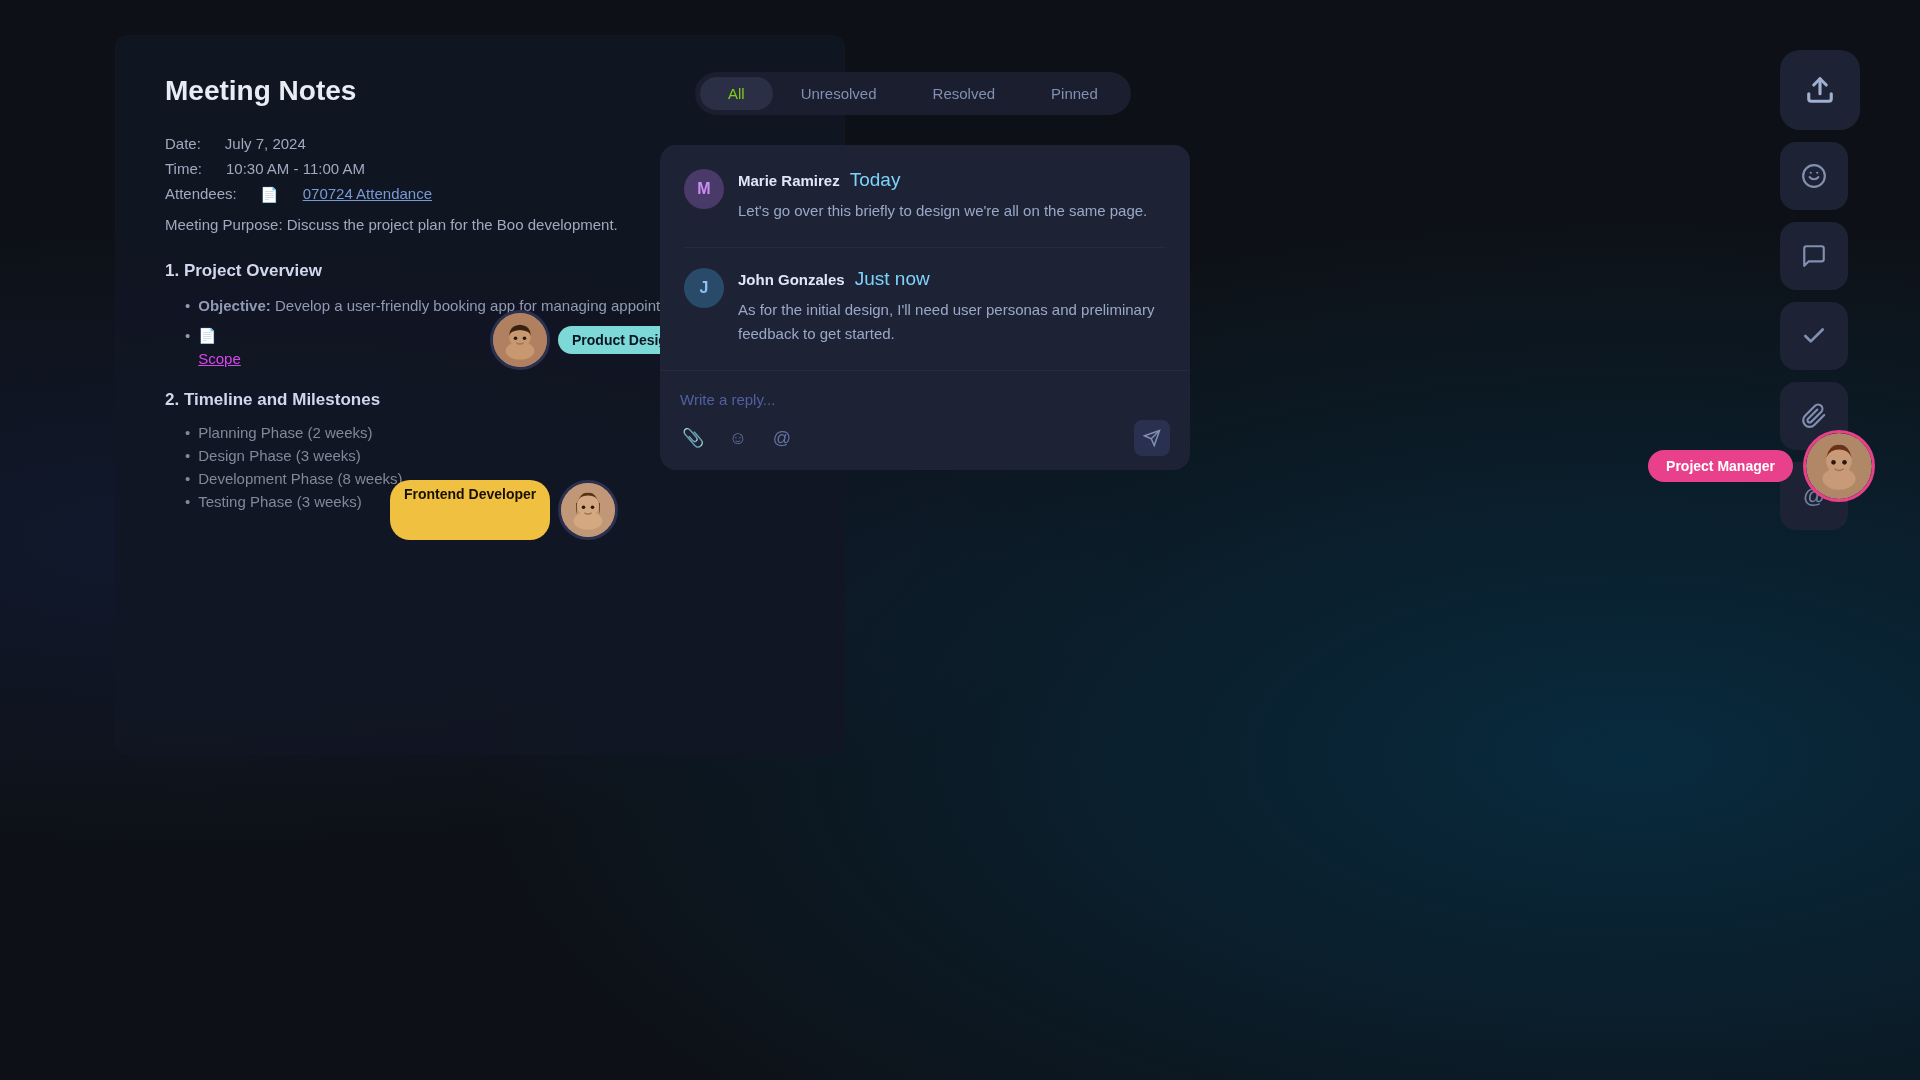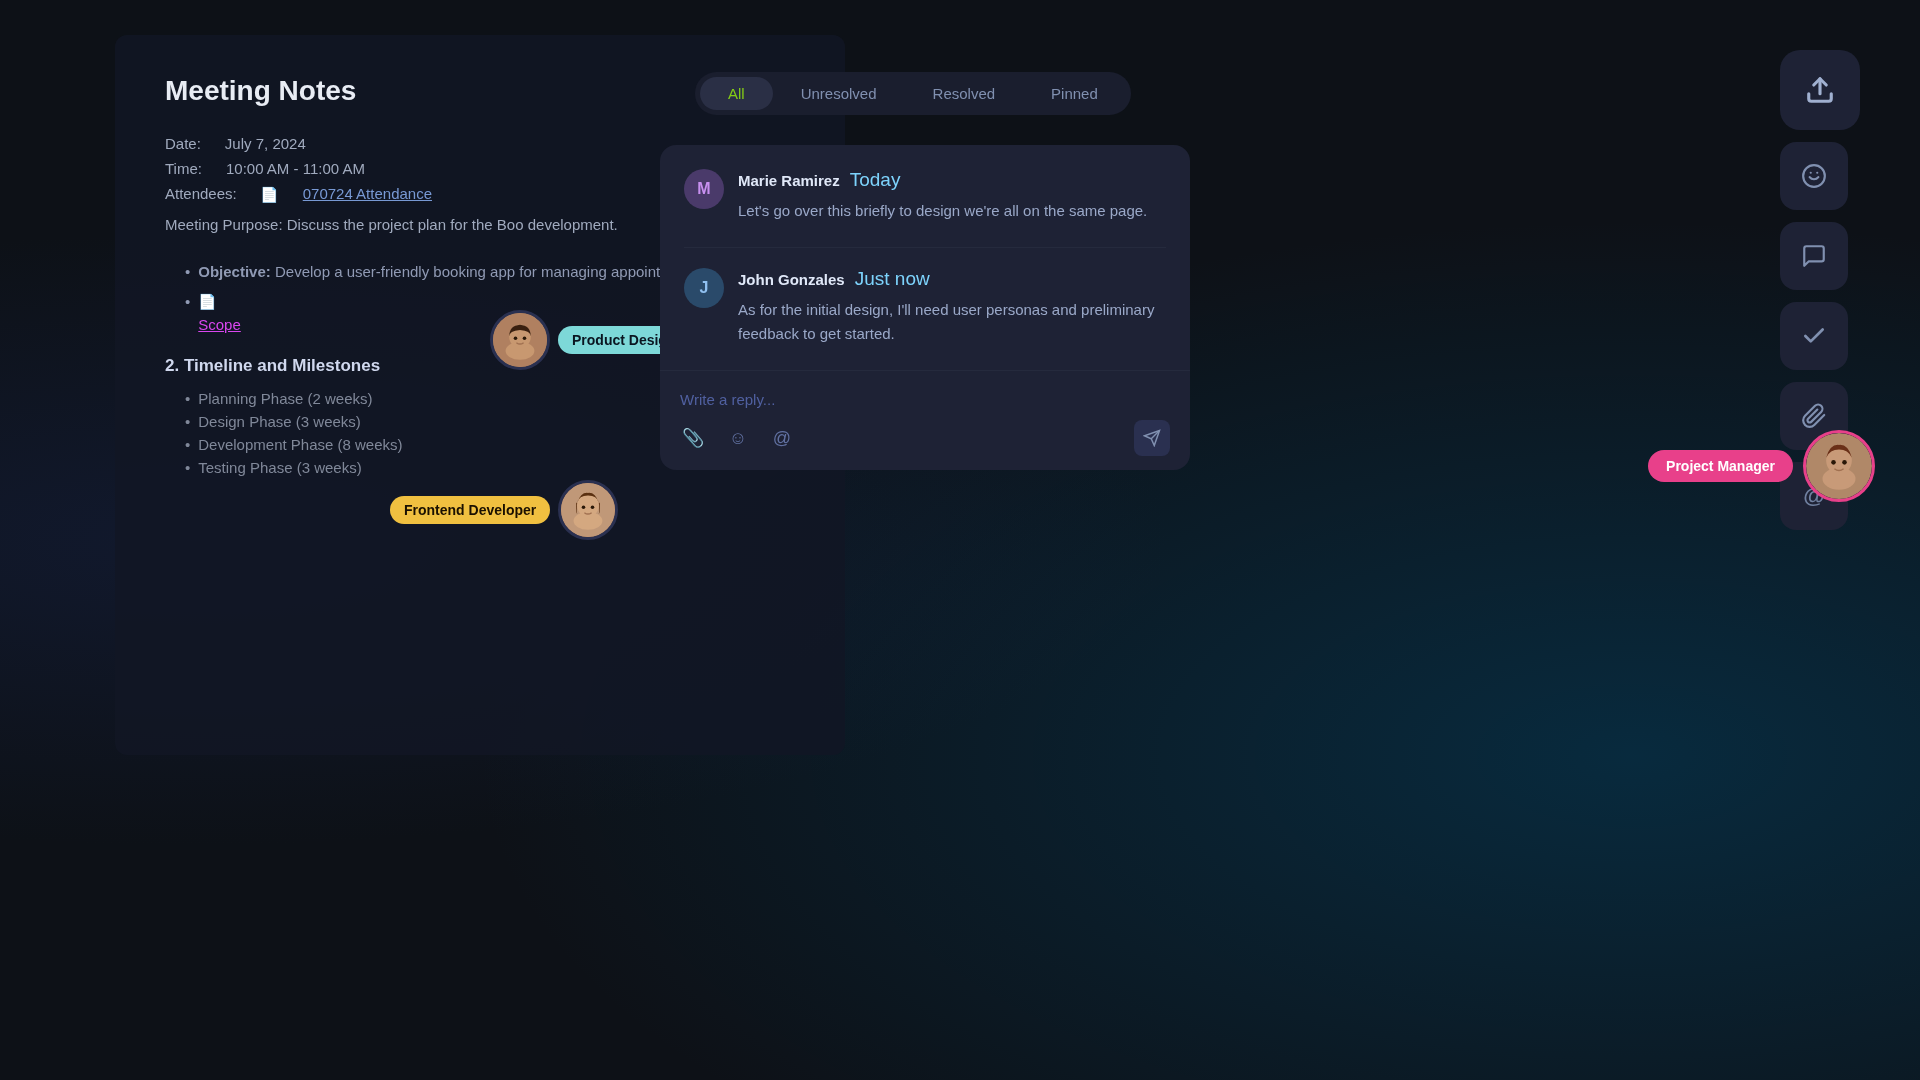--- a/index.html
+++ b/index.html
@@ -161,21 +161,20 @@
       padding: 6px 14px;
       border-radius: 20px;
       white-space: nowrap;
     }
 
     .avatar-frontend-dev {
       position: absolute;
       left: 390px;
       top: 480px;
       display: flex;
-      align-items: center;
       gap: 8px;
       z-index: 10;
     }
 
     .role-badge-yellow {
       background: #f0c040;
       color: #1a1000;
       font-size: 14px;
       font-weight: 600;
       padding: 6px 14px;
@@ -430,34 +429,35 @@
 <div class="document-panel">
   <div class="doc-title">Meeting Notes</div>
 
   <div class="doc-meta">
     <span>Date:</span>
     <span>July 7, 2024</span>
   </div>
 
   <div class="doc-meta">
     <span>Time:</span>
-    <span>10:00 AM - 11:00 AM</span>
+    <span>10:30 AM - 11:00 AM</span>
   </div>
 
   <div class="doc-meta">
     <span>Attendees:</span>
     <span class="file-icon">📄</span>
     <a>070724 Attendance</a>
   </div>
 
   <div class="doc-purpose">
     <span>Meeting Purpose:</span>
     <span>Discuss the project plan for the Boo development.</span>
   </div>
 
+  <div class="doc-section-title">1. Project Overview</div>
 
   <div class="doc-bullet">
     <span>
       <strong>Objective:</strong> Develop a user-friendly booking app for managing appointments.
     </span>
   </div>
 
   <div class="doc-bullet">
     <span>
       <span class="file-icon">📄</span>

